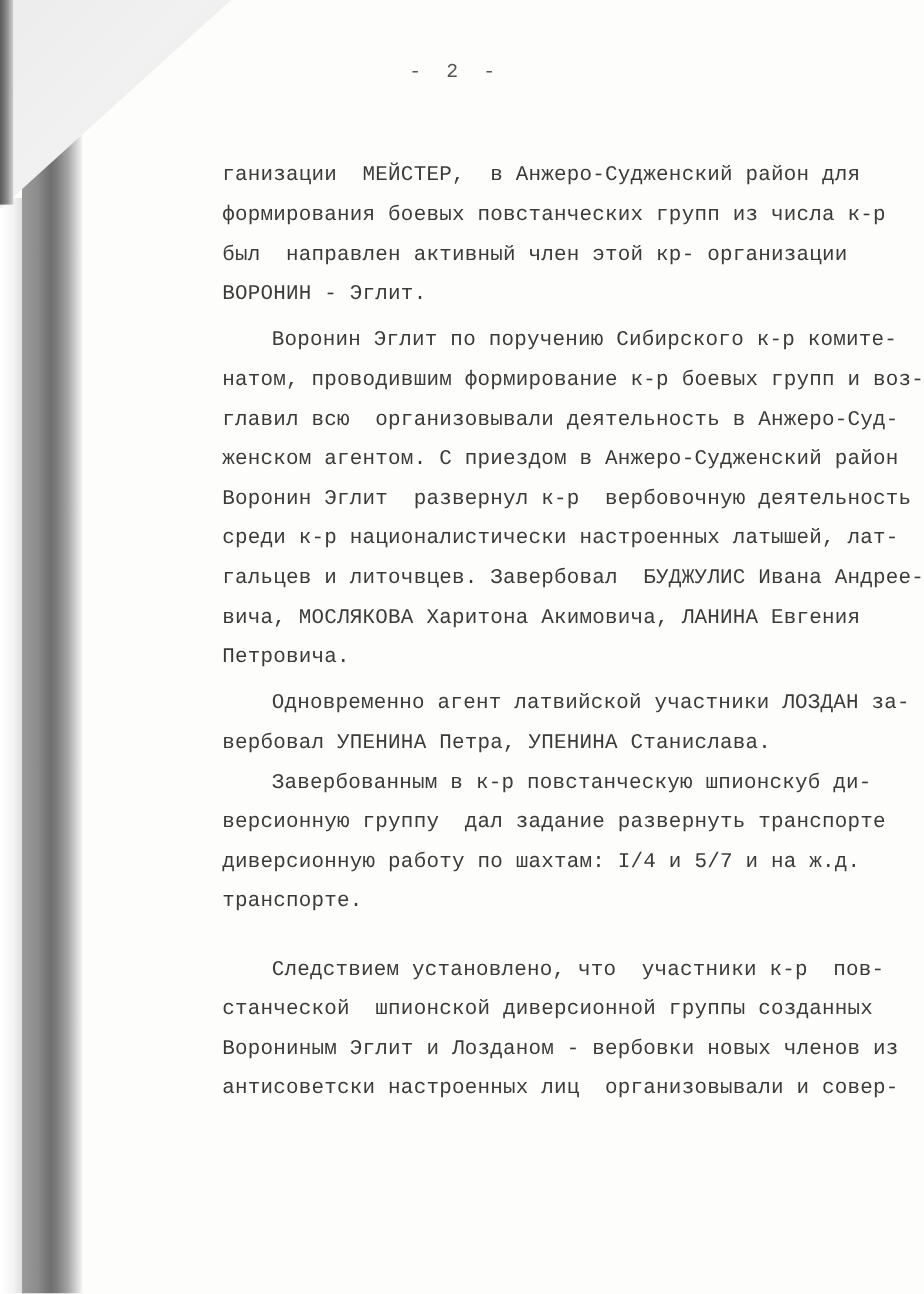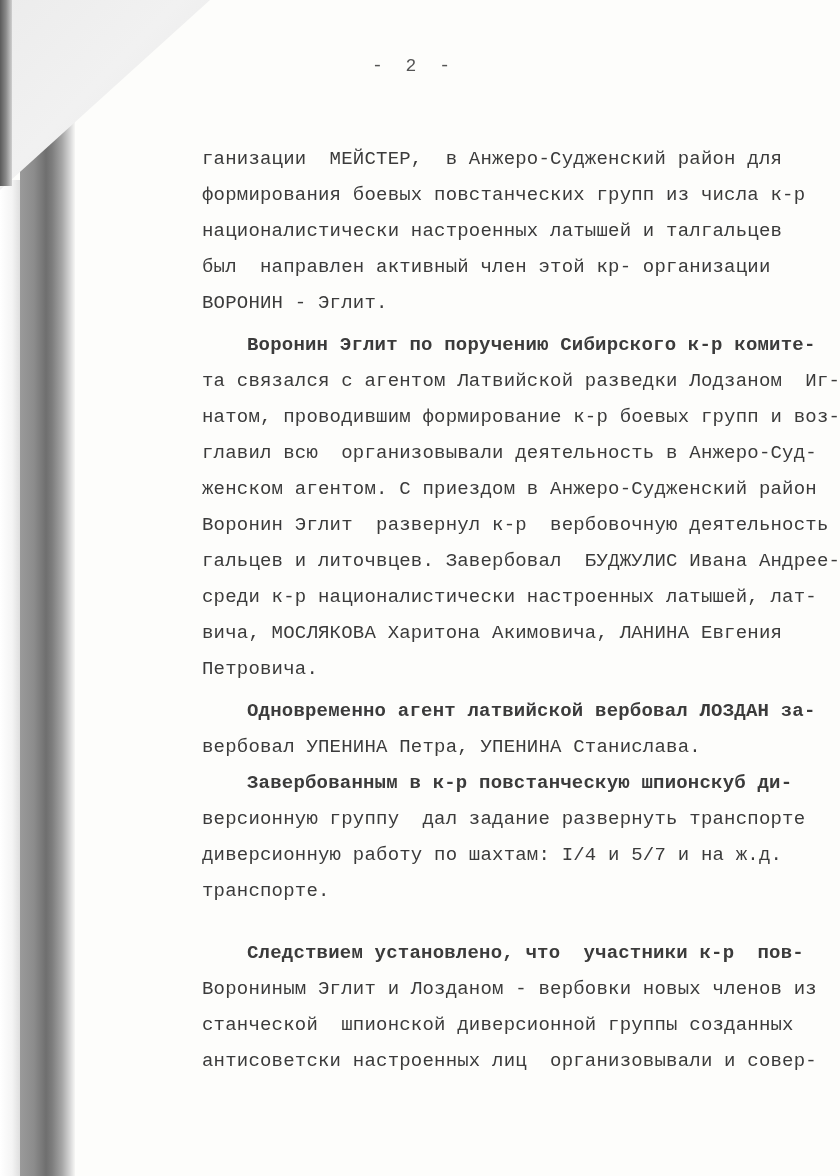--- a/index.html
+++ b/index.html
@@ -68,72 +68,69 @@
       display: block;
       height: 36px;
       line-height: 30px;
       font-size: 19px;
       white-space: pre;
       letter-spacing: 0.2px;
       color: #3b3b3b;
     }
     .line.indent {
       padding-left: 45px;
-      font-weight: bold;
     }
     .gap-small { height: 6px; }
     .gap-large { height: 26px; }
   </style>
 </head>
 <body>
 
 <div class="binding-edge"></div>
 <div class="binding-shadow"></div>
 <div class="fold-corner"></div>
 <div class="fold-edge"></div>
 
 <div class="page-number">- 2 -</div>
 
 <div class="body-text">
 
   <div>
     <span class="line">ганизации  МЕЙСТЕР,  в Анжеро-Судженский район для</span>
     <span class="line">формирования боевых повстанческих групп из числа к-р</span>
-    <span class="line">националистически настроенных латышей и талгальцев</span>
     <span class="line">был  направлен активный член этой кр- организации</span>
     <span class="line">ВОРОНИН - Эглит.</span>
   </div>
   <div class="gap-small"></div>
 
   <div>
     <span class="line indent">Воронин Эглит по поручению Сибирского к-р комите-</span>
-    <span class="line">та связался с агентом Латвийской разведки Лодзаном  Иг-</span>
     <span class="line">натом, проводившим формирование к-р боевых групп и воз-</span>
     <span class="line">главил всю  организовывали деятельность в Анжеро-Суд-</span>
     <span class="line">женском агентом. С приездом в Анжеро-Судженский район</span>
     <span class="line">Воронин Эглит  развернул к-р  вербовочную деятельность</span>
+    <span class="line">среди к-р националистически настроенных латышей, лат-</span>
     <span class="line">гальцев и литочвцев. Завербовал  БУДЖУЛИС Ивана Андрее-</span>
-    <span class="line">среди к-р националистически настроенных латышей, лат-</span>
     <span class="line">вича, МОСЛЯКОВА Харитона Акимовича, ЛАНИНА Евгения</span>
     <span class="line">Петровича.</span>
   </div>
   <div class="gap-small"></div>
 
   <div>
-    <span class="line indent">Одновременно агент латвийской вербовал ЛОЗДАН за-</span>
+    <span class="line indent">Одновременно агент латвийской участники ЛОЗДАН за-</span>
     <span class="line">вербовал УПЕНИНА Петра, УПЕНИНА Станислава.</span>
   </div>
 
   <div>
     <span class="line indent">Завербованным в к-р повстанческую шпионскуб ди-</span>
     <span class="line">версионную группу  дал задание развернуть транспорте</span>
     <span class="line">диверсионную работу по шахтам: I/4 и 5/7 и на ж.д.</span>
     <span class="line">транспорте.</span>
   </div>
   <div class="gap-large"></div>
 
   <div>
     <span class="line indent">Следствием установлено, что  участники к-р  пов-</span>
+    <span class="line">станческой  шпионской диверсионной группы созданных</span>
     <span class="line">Ворониным Эглит и Лозданом - вербовки новых членов из</span>
-    <span class="line">станческой  шпионской диверсионной группы созданных</span>
     <span class="line">антисоветски настроенных лиц  организовывали и совер-</span>
   </div>
 </div>
 
 </body></html>

